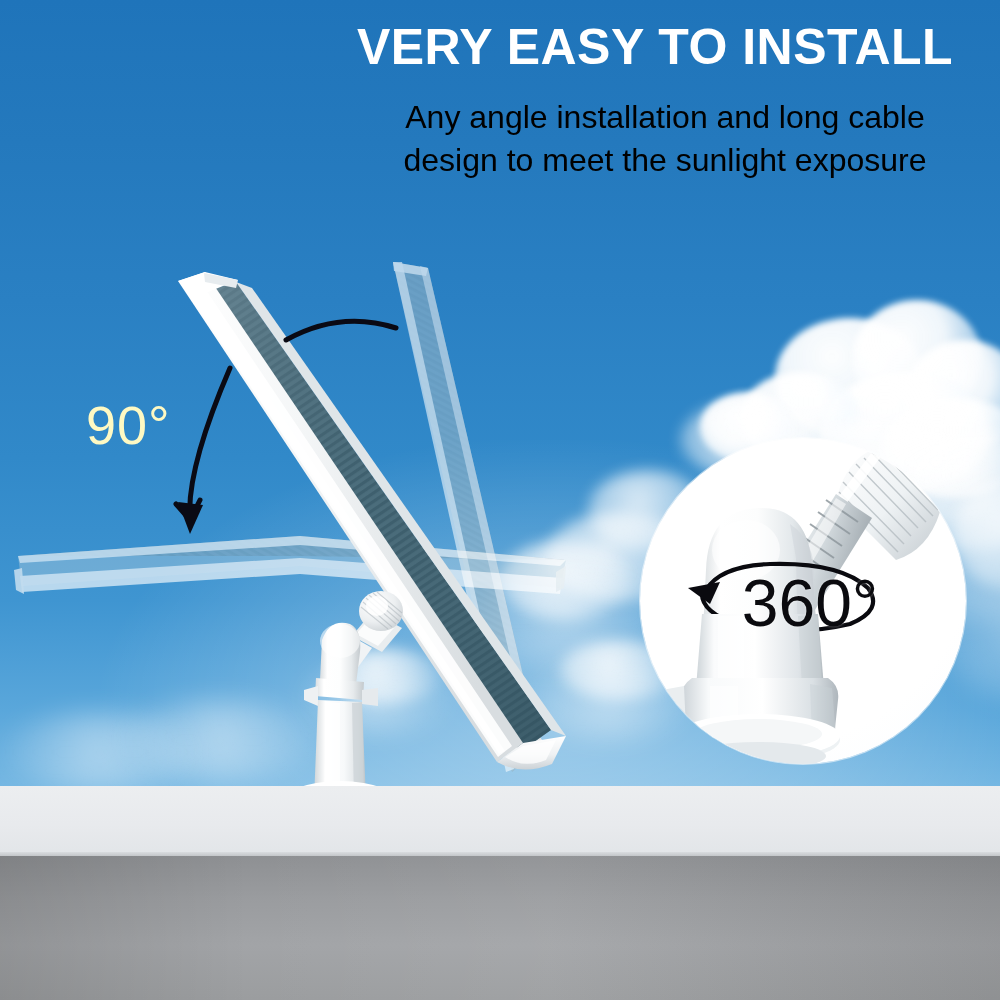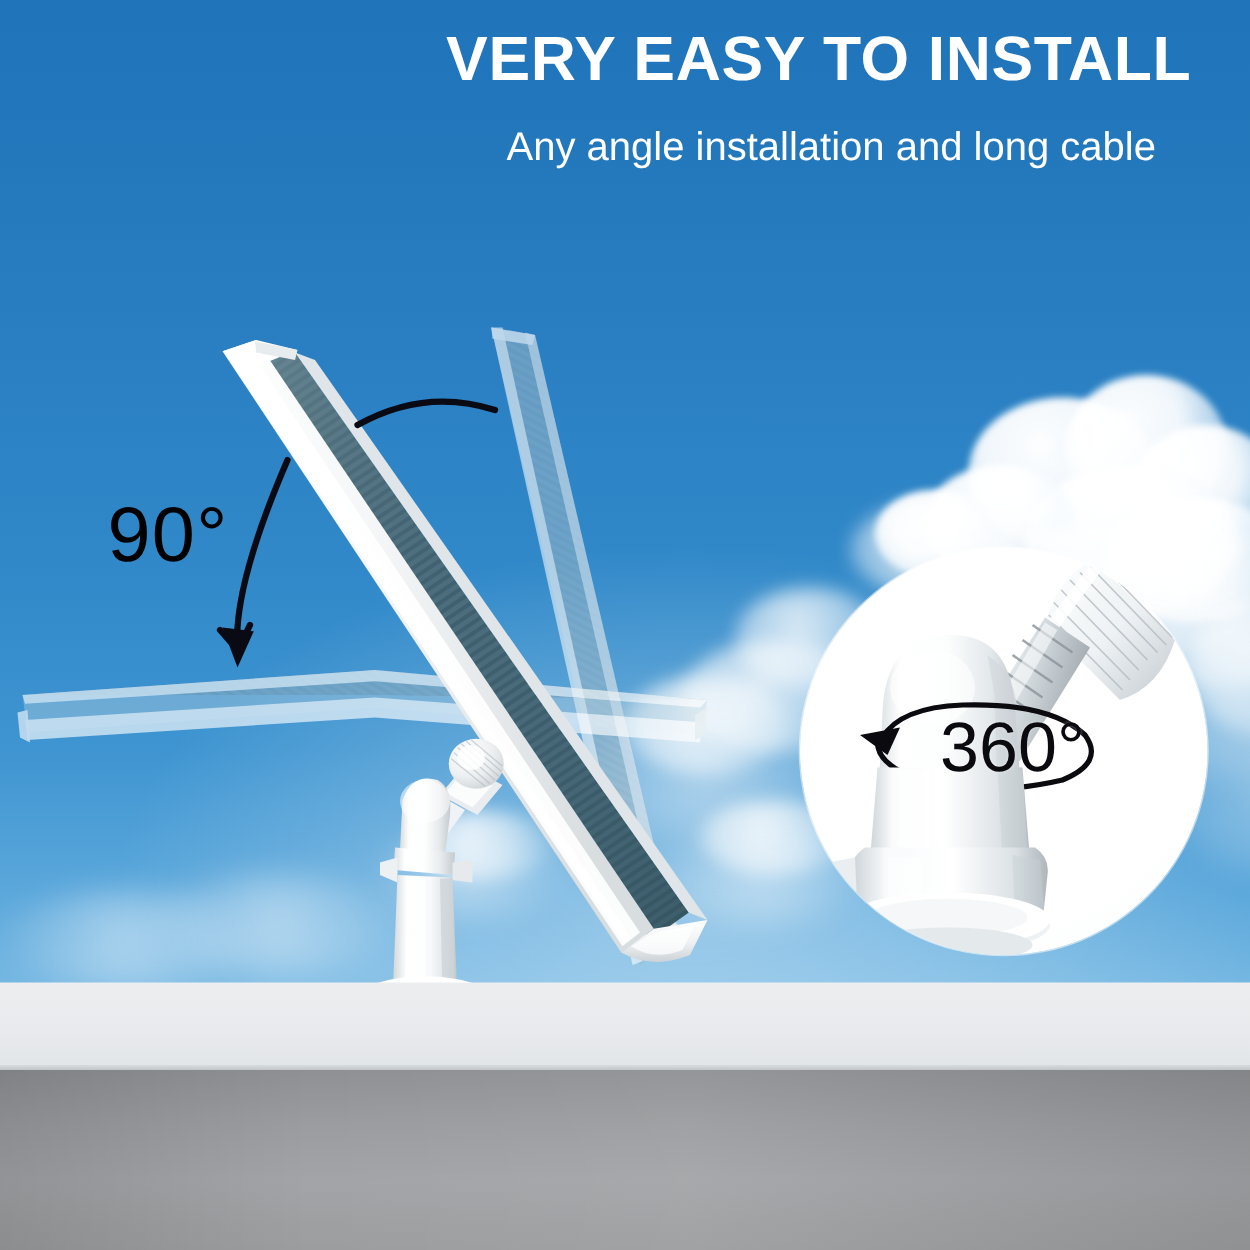--- a/index.html
+++ b/index.html
@@ -108,33 +108,33 @@
     font-weight: bold;
     letter-spacing: 0.5px;
     line-height: 1.02;
     white-space: nowrap;
   }
   .subhead {
     position: absolute;
     left: 355px; top: 96px;
     width: 620px;
     text-align: center;
-    color: #ffffff;
+    color: #000000;
     font-size: 32px;
     font-weight: normal;
     line-height: 1.33;
   }
   .subhead div { white-space: nowrap; }
 
   
   .angle-label {
     position: absolute;
     left: 86px; top: 398px;
-    color: #000000;
-    font-size: 62px;
+    color: #fef9c3;
+    font-size: 54px;
     font-weight: 300;
     letter-spacing: 1px;
     line-height: 1;
   }
 
   
   svg.layer {
     position: absolute; left: 0; top: 0;
     width: 1000px; height: 1000px;
     overflow: visible;
@@ -148,21 +148,21 @@
     border-radius: 50%;
     background: radial-gradient(circle at 42% 34%, #ffffff 0%, #ffffff 68%, #fafcfe 100%);
     overflow: hidden;
     box-shadow: 0 0 0 1px rgba(255,255,255,0.55);
   }
   .inset-label-360 {
     position: absolute;
     left: 0; top: 132px;
     width: 340px;
     text-align: center;
-    font-size: 56px;
+    font-size: 66px;
     font-weight: 300;
     color: #0b0b0f;
     line-height: 1;
     letter-spacing: 0px;
     z-index: 7;
     text-shadow: 0 0 3px rgba(255,255,255,0.45);
   }
   .inset-label-mount {
     position: absolute;
     left: 0; top: 208px;
@@ -360,20 +360,21 @@
       <path d="M 230,368 Q 186,470 190,520" stroke-width="5"></path>
       <path d="M 190,520 L 176,504 M 190,520 L 200,500" stroke-width="5" stroke-linejoin="round"></path>
       <polygon points="190,534 178,502 203,505" fill="#0a0a14" stroke="none"></polygon>
     </g>
   </svg>
 
   <div class="headline">VERY EASY TO INSTALL</div>
 
   <div class="subhead">
     <div>Any angle installation and long cable</div>
+    <div>design to meet the sunlight exposure</div>
   </div>
 
   <div class="angle-label">90°</div>
 
   <div class="inset">
     <svg viewBox="0 0 326 326" style="position:absolute;left:0;top:0;width:326px;height:326px;">
       <defs>
         <linearGradient id="iDome" x1="0" y1="0" x2="1" y2="0">
           <stop offset="0%" stop-color="#d9dee1"></stop>
           <stop offset="16%" stop-color="#ffffff"></stop>

